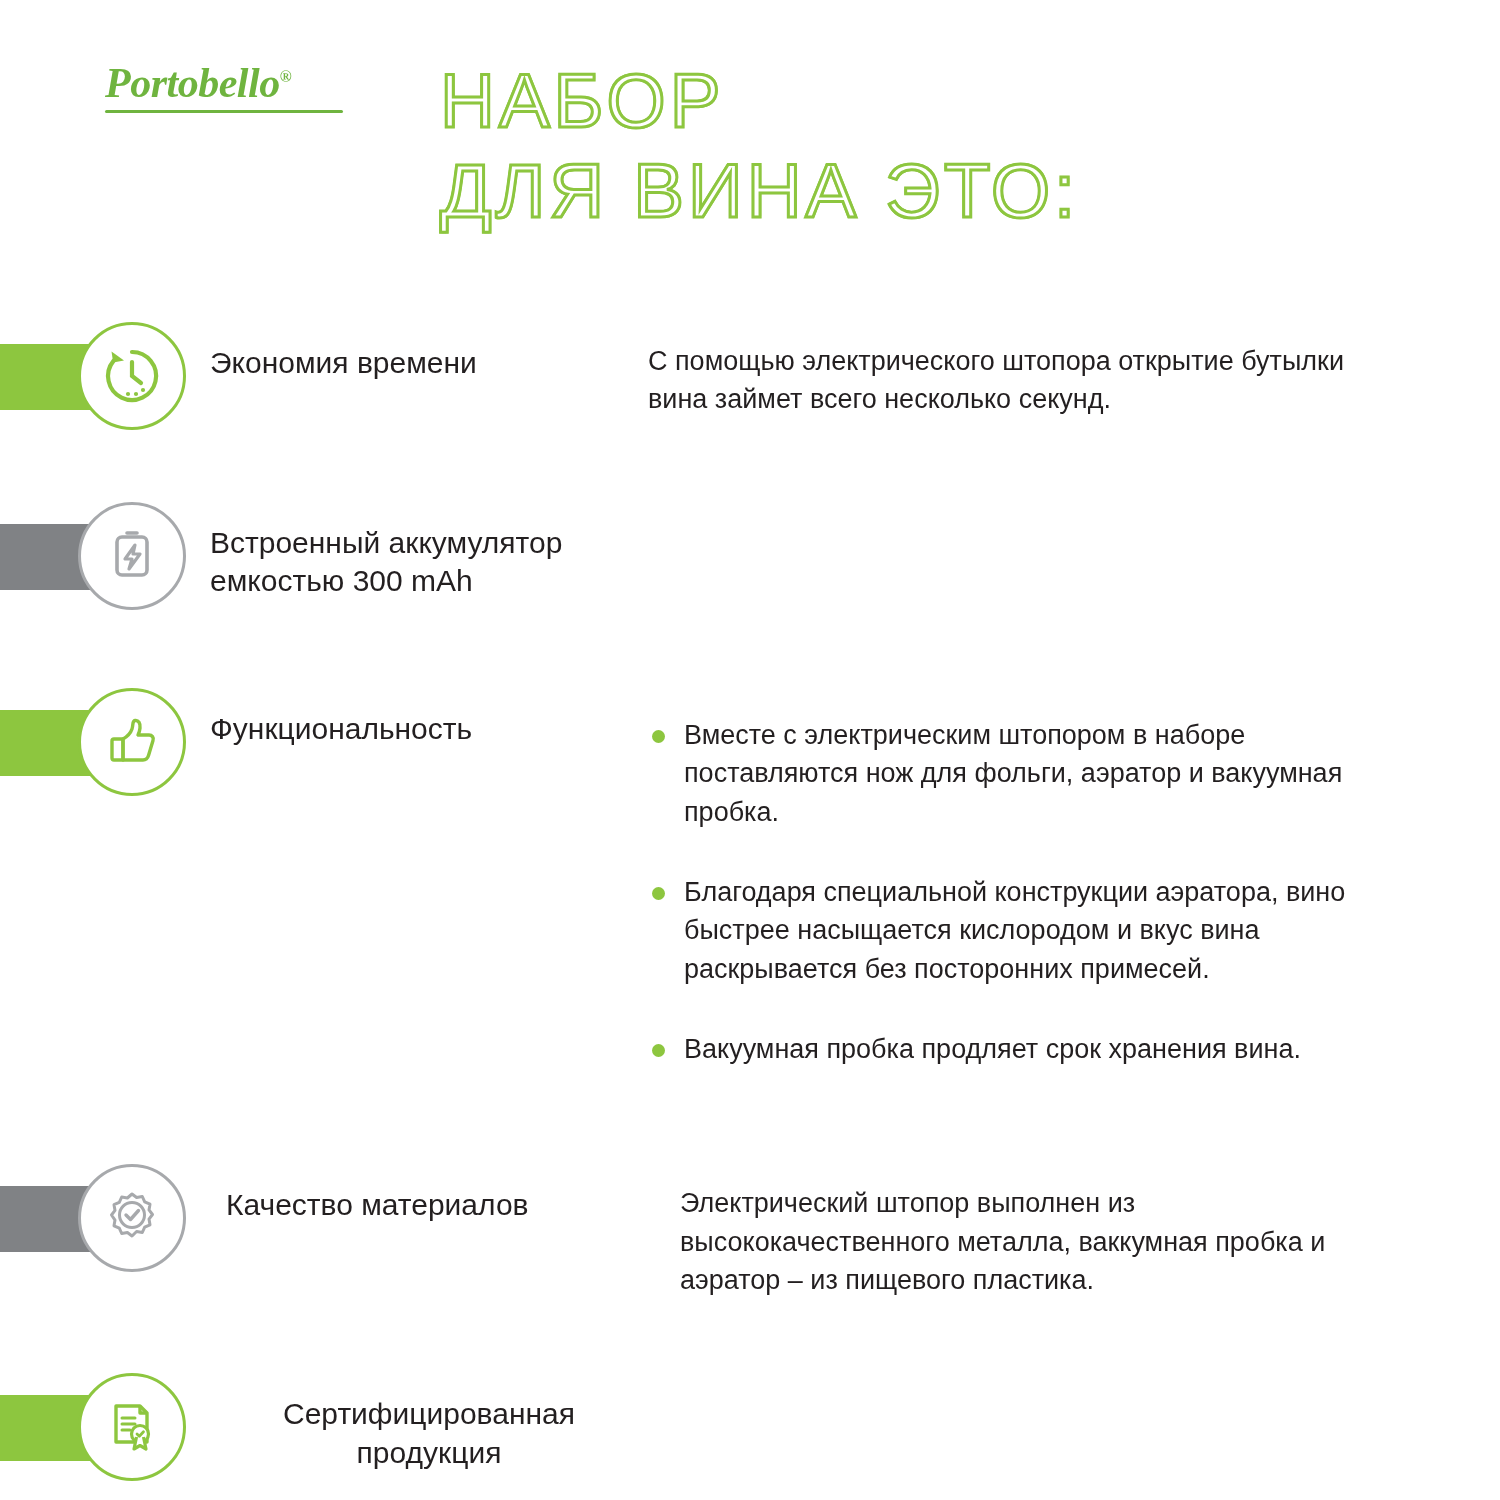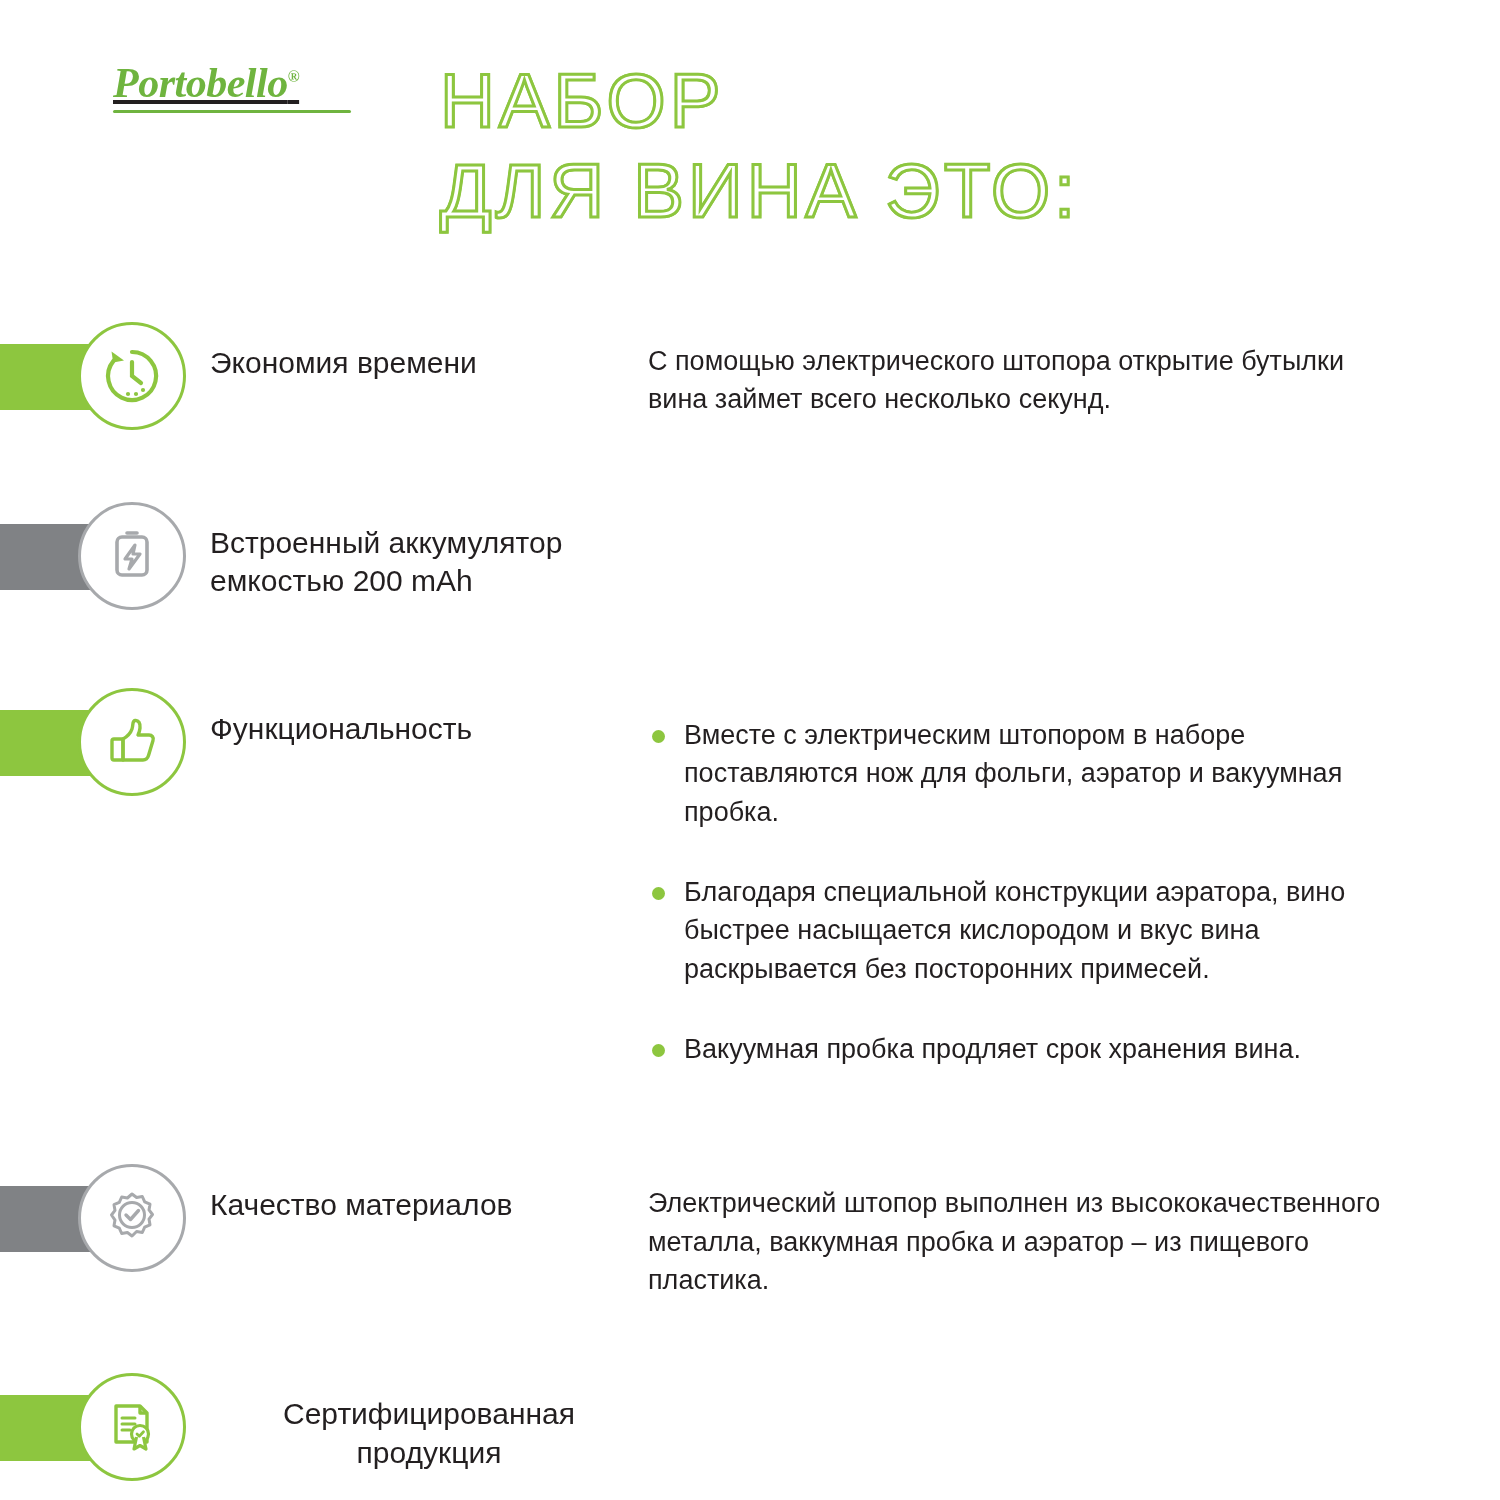--- a/index.html
+++ b/index.html
@@ -16,24 +16,23 @@
     position: relative;
   }
 
   
   .header {
     position: relative;
     height: 260px;
   }
   .brand {
     position: absolute;
-    left: 113px;
+    left: 105px;
     top: 62px;
     width: 260px;
-    text-decoration: underline;
   }
   .brand-name {
     font-family: "Liberation Serif", serif;
     font-style: italic;
     font-weight: bold;
     font-size: 42px;
     color: #6fb43f;
     letter-spacing: -0.5px;
     line-height: 1;
     white-space: nowrap;
@@ -160,21 +159,21 @@
     width: 13px;
     height: 13px;
     border-radius: 50%;
     background: #8dc63f;
   }
 
   
   .row-1 { margin-top: 62px; }
   .row-2 { margin-top: 70px; }
   .row-3 { margin-top: 76px; }
-  .row-4 { margin-top: 96px; }
+  .row-4 { margin-top: 96px; gap: 16px; }
   .row-5 { margin-top: 74px; text-align: center; }
 </style>
 </head>
 <body>
 
 <div class="header">
 
   <div class="brand">
     <div class="brand-name"><span>Portobello</span><sup>®</sup></div>
     <div class="brand-rule"></div>
@@ -213,21 +212,21 @@
     <div class="bar-wrap">
       <div class="bar grey"></div>
       <div class="circle grey">
         <svg width="66" height="66" viewBox="0 0 66 66" fill="none">
           <path d="M23 14 H43 A5 5 0 0 1 48 19 V47 A5 5 0 0 1 43 52 H23 A5 5 0 0 1 18 47 V19 A5 5 0 0 1 23 14 Z" stroke="#a7a9ac" stroke-width="3.6" fill="none"></path>
           <path d="M28 10 H38" stroke="#a7a9ac" stroke-width="3.6" stroke-linecap="round"></path>
           <path d="M36 22 L26 36 H33 L30 46 L41 31 H34 Z" stroke="#a7a9ac" stroke-width="3.2" stroke-linejoin="round" fill="none"></path>
         </svg>
       </div>
     </div>
-    <div class="feature-title">Встроенный аккумулятор емкостью 200 mAh</div>
+    <div class="feature-title">Встроенный аккумулятор емкостью 300 mAh</div>
   </div>
 
   <div class="feature row-3">
     <div class="bar-wrap">
       <div class="bar green"></div>
       <div class="circle green">
         <svg width="66" height="66" viewBox="0 0 66 66" fill="none">
           <path d="M24 30 C24 30 31 26 33 20 C34.5 15.5 33 12 36 11.5 C39.5 11 41.5 14 41 19 C40.7 22.5 39 26 39 26 H50 C53 26 55 28.5 54 31.5 L49.5 46.5 C48.7 49.2 46.8 51 44 51 H24 Z" stroke="#8dc63f" stroke-width="3.4" stroke-linejoin="round" fill="none"></path>
           <path d="M15 30 H24 V51 H15 A2 2 0 0 1 13 49 V32 A2 2 0 0 1 15 30 Z" stroke="#8dc63f" stroke-width="3.4" stroke-linejoin="round" fill="none"></path>
         </svg>

